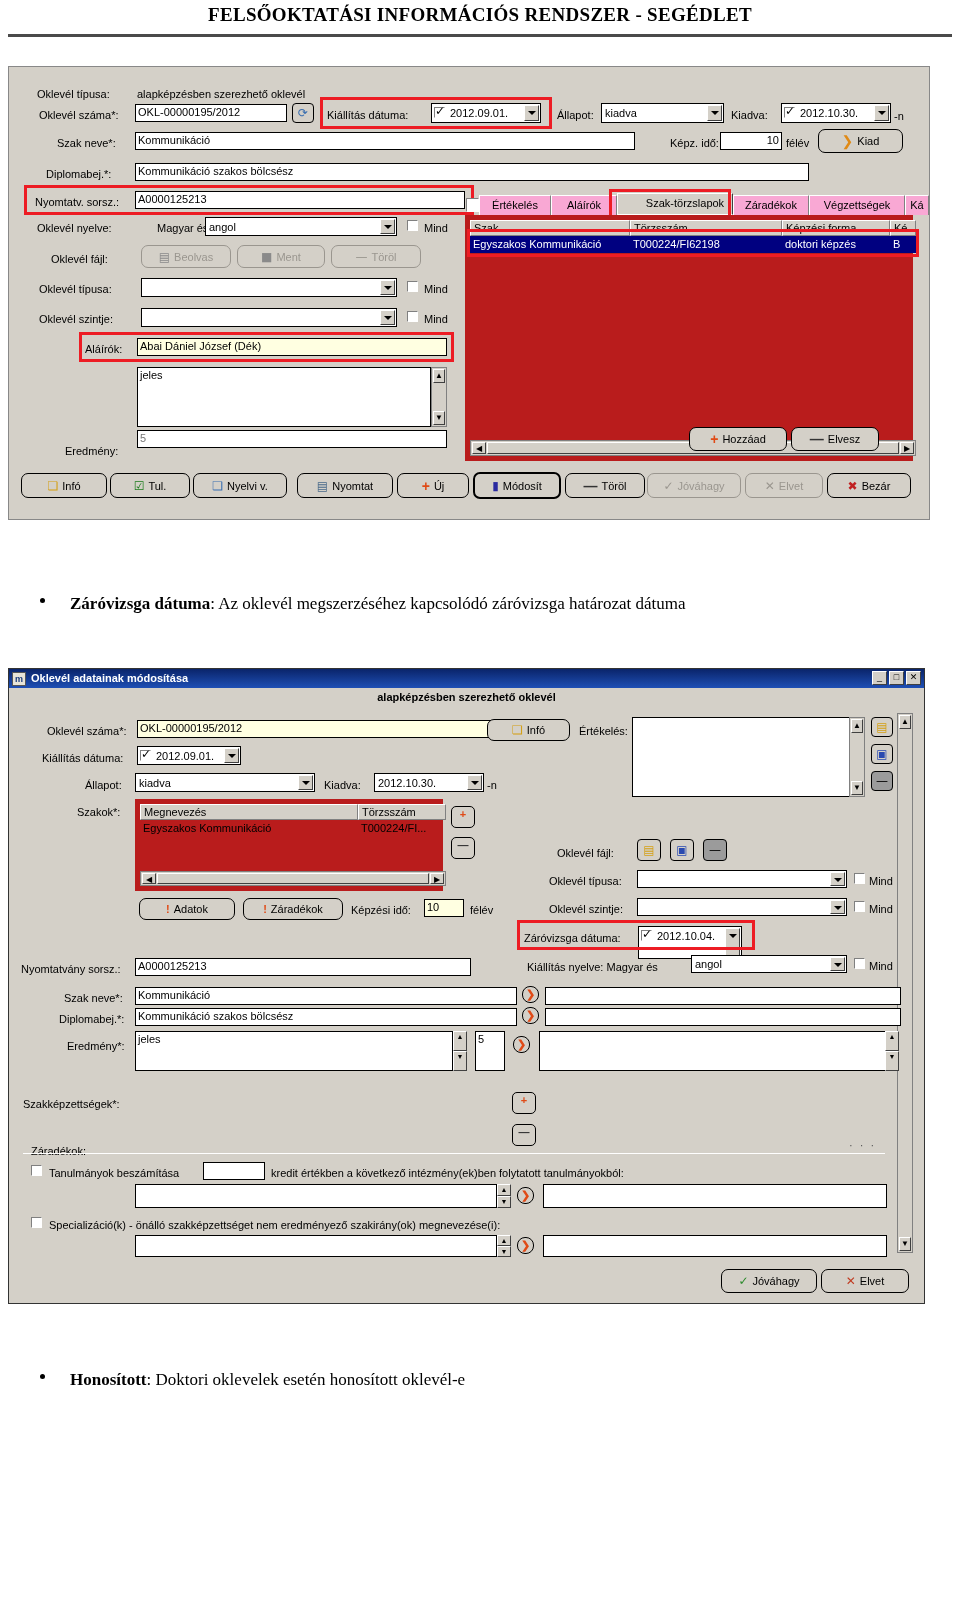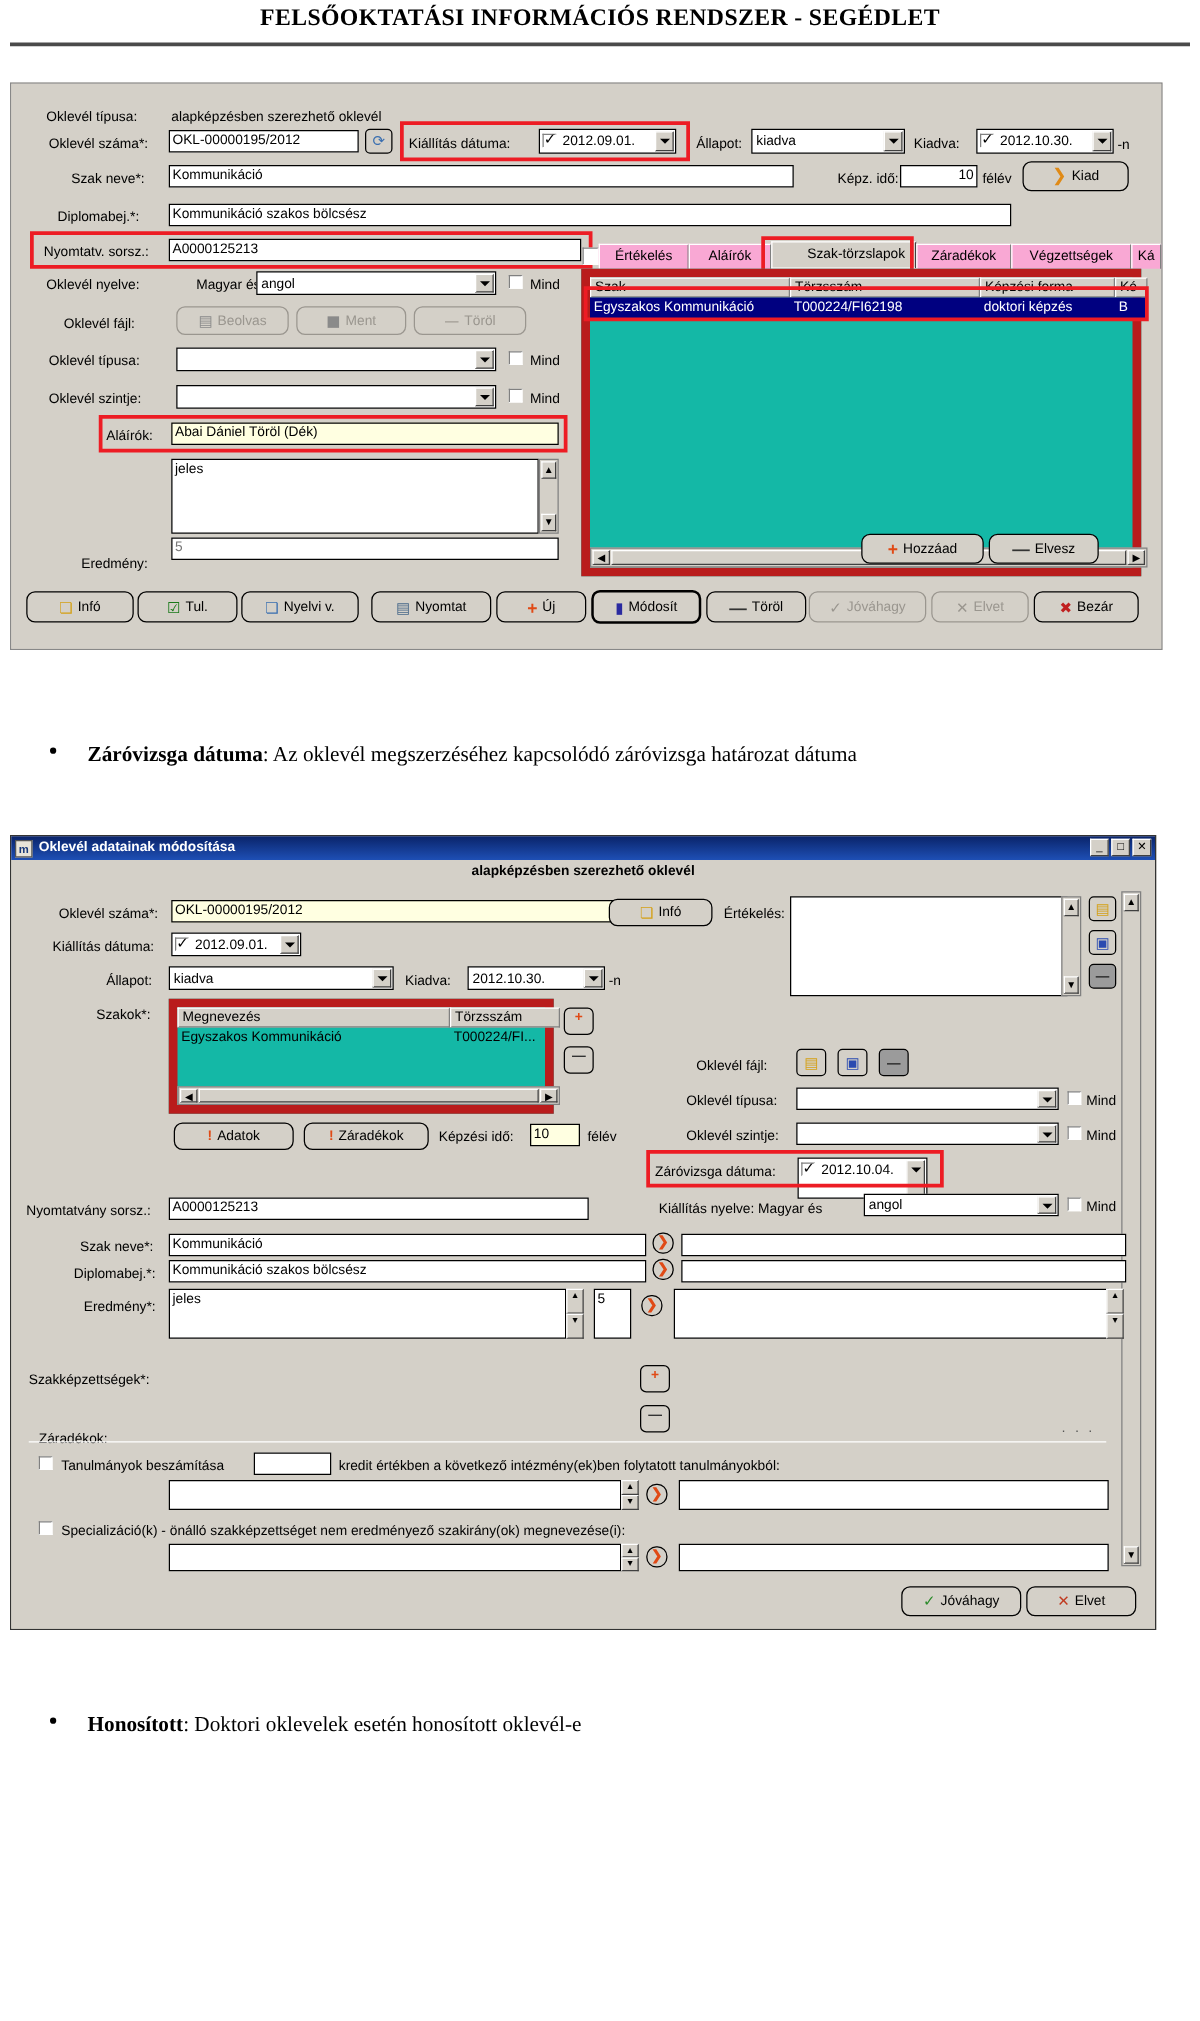--- a/index.html
+++ b/index.html
@@ -43,21 +43,21 @@
   .spin{position:absolute;width:14px;background:#d4d0c8;}
   .spin div{position:absolute;left:0;right:0;height:50%;background:#d4d0c8;border:1px solid #fff;border-right-color:#404040;border-bottom-color:#404040;box-sizing:border-box;font-size:7px;text-align:center;line-height:9px;}
 
   
   #dlg1{left:8px;top:66px;width:920px;height:452px;border:1px solid #888;}
   #dlg1 .inner{position:absolute;left:0;top:0;right:0;bottom:0;background:#d4d0c8;}
   .tabstrip{position:absolute;}
   .tab{position:absolute;background:#f9a8d4;border:1px solid #fff;border-right-color:#808080;border-bottom:none;
        box-sizing:border-box;font-family:"Liberation Sans",sans-serif;font-size:11px;line-height:18px;text-align:center;color:#000;}
   .tab.sel{background:#d4d0c8;border:1px solid #fff;border-right-color:#404040;height:22px;top:-2px;}
-  .grid{position:absolute;background:#14b8a6;border:7px solid #b91c1c;box-sizing:border-box;}
+  .grid{position:absolute;background:#b91c1c;border:5px solid #b91c1c;box-sizing:border-box;}
   .ghdr{position:absolute;top:0;height:16px;background:#d4d0c8;border:1px solid #fff;border-right-color:#808080;border-bottom-color:#808080;
         box-sizing:border-box;font-size:11px;line-height:14px;padding-left:3px;font-family:"Liberation Sans",sans-serif;overflow:hidden;white-space:nowrap;}
   .grow{position:absolute;height:17px;background:#000080;color:#fff;font-size:11px;line-height:17px;font-family:"Liberation Sans",sans-serif;}
   .gcell{position:absolute;top:0;height:17px;overflow:hidden;white-space:nowrap;padding-left:3px;box-sizing:border-box;}
 
   
   .bullet{position:absolute;font-family:"Liberation Serif",serif;font-size:17px;}
   .bullet .dot{position:absolute;left:0;top:4px;width:5px;height:5px;border-radius:50%;background:#000;}
   .bullet .txt{margin-left:30px;display:block;}
   .bullet b{font-weight:bold;}
@@ -169,21 +169,21 @@
 
       <div class="lbl" style="left:30px;top:245px;">Oklevél szintje:</div>
       <div class="combo" style="left:132px;top:241px;width:256px;height:19px;">
         <span style="position:absolute;left:3px;top:2px;font-size:11px;"></span>
         <span class="arw"></span>
       </div>
       <span class="cbx" style="left:398px;top:244px;"></span>
       <div class="lbl" style="left:415px;top:245px;">Mind</div>
 
       <div class="lbl" style="left:76px;top:275px;">Aláírók:</div>
-      <div class="fld cream" style="left:128px;top:271px;width:310px;height:18px;">Abai Dániel Töröl (Dék)</div>
+      <div class="fld cream" style="left:128px;top:271px;width:310px;height:18px;">Abai Dániel József (Dék)</div>
       <div class="redbox" style="left:70px;top:265px;width:375px;height:30px;"></div>
 
       <div class="lbl" style="left:56px;top:377px;">Eredmény:</div>
       <div class="fld" style="left:128px;top:300px;width:294px;height:60px;">jeles</div>
       <div class="vscroll" style="left:422px;top:300px;width:16px;height:60px;">
         <div class="ar" style="top:1px;">▲</div>
         <div class="ar" style="bottom:1px;">▼</div>
       </div>
       <div class="fld" style="left:128px;top:363px;width:310px;height:18px;color:#777;">5</div>
 

